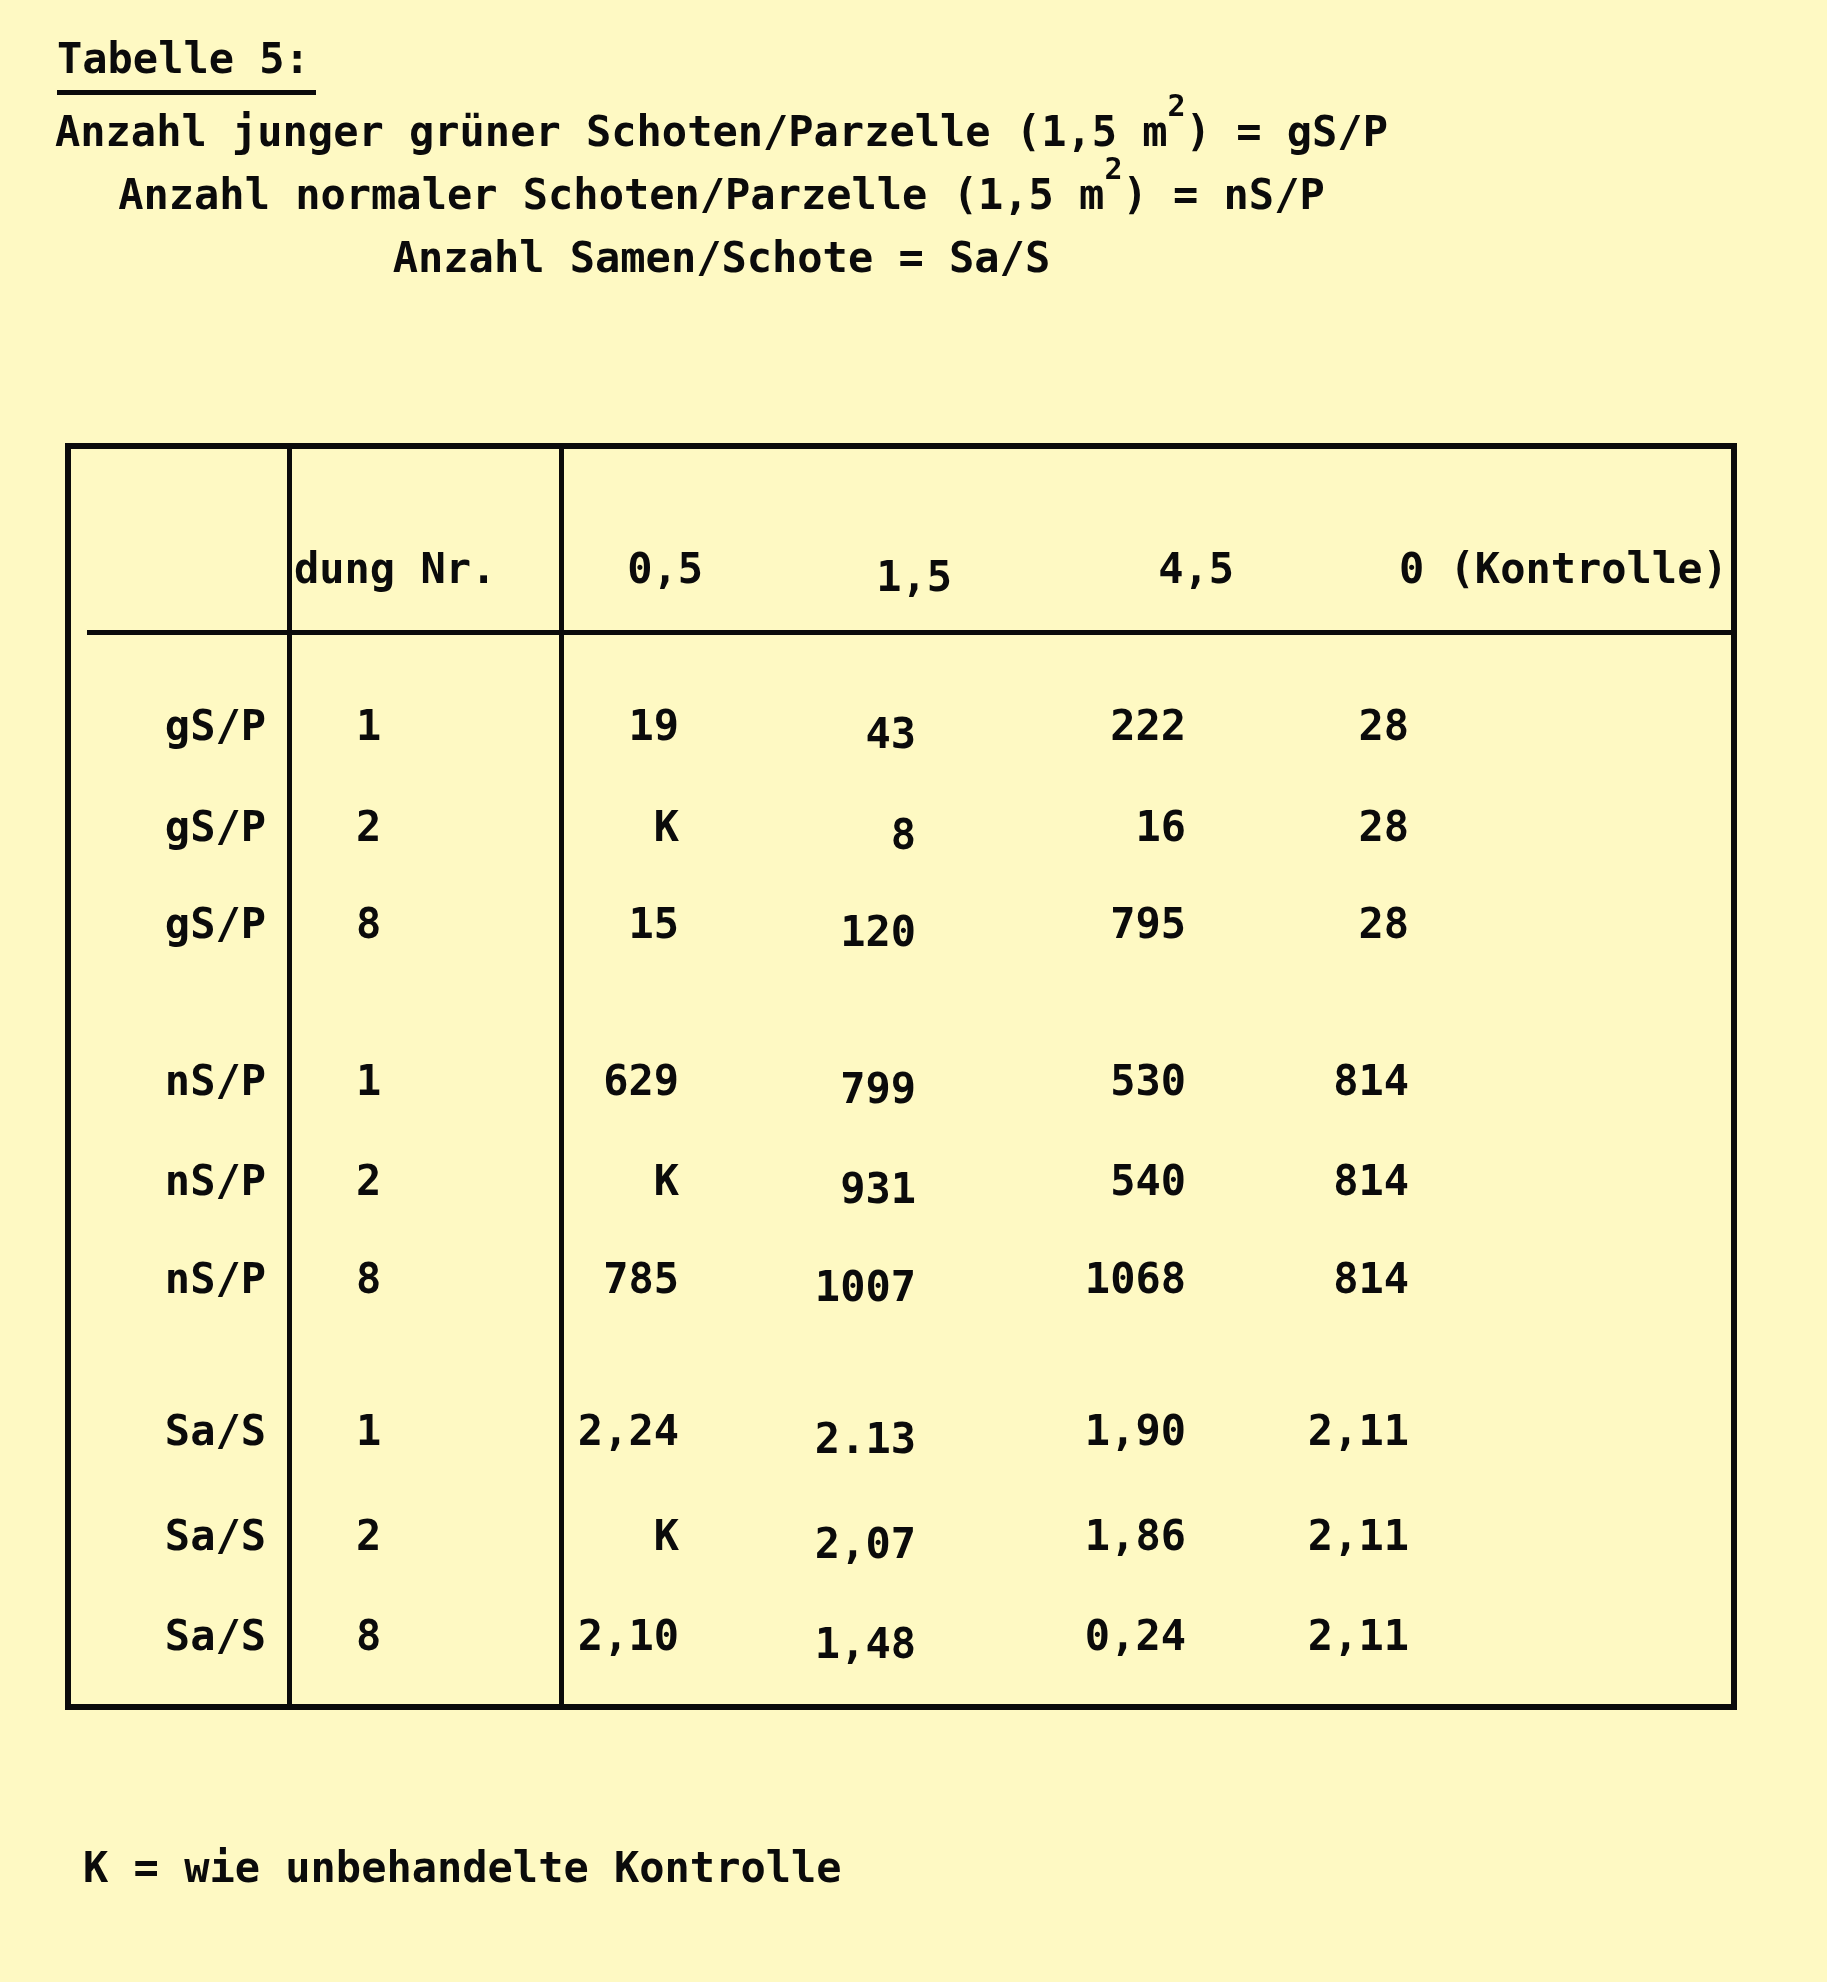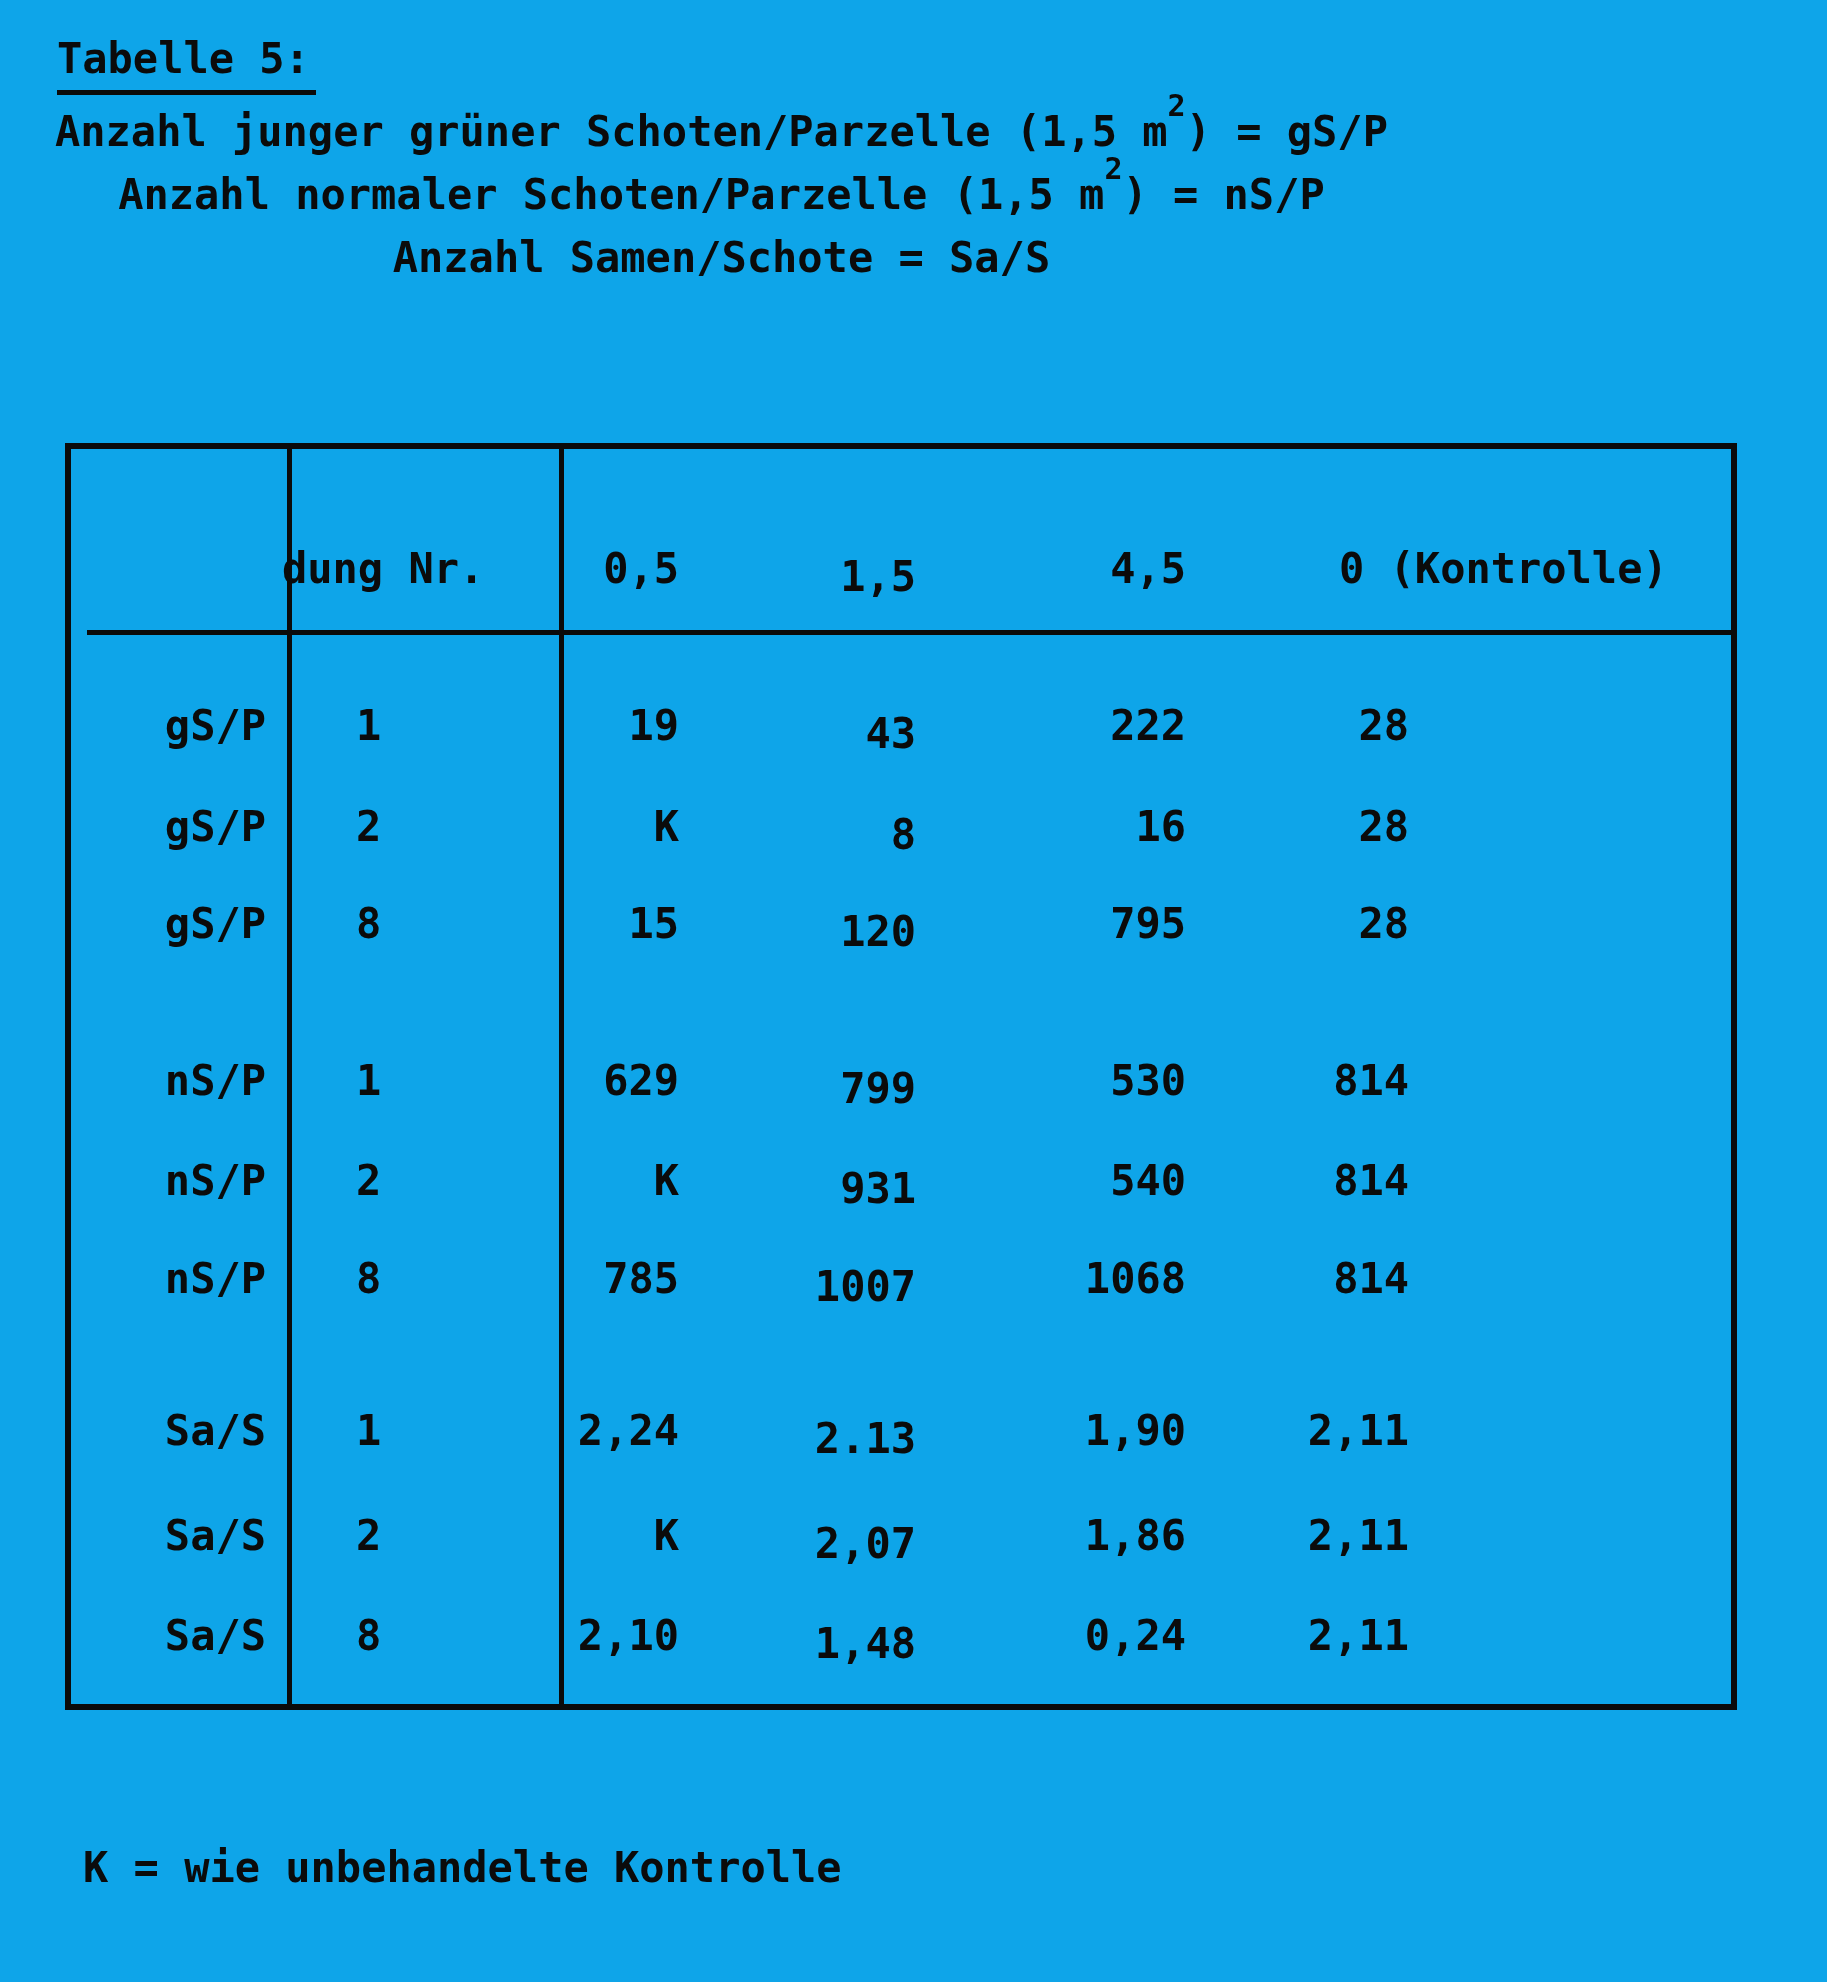--- a/index.html
+++ b/index.html
@@ -1,19 +1,19 @@
 <!DOCTYPE html>
 <html><head>
 <meta charset="utf-8">
 <style>
   html,body{margin:0;padding:0;background:#e8e8e8;}
   .page{
     position:relative;
     width:1827px;height:1982px;
-    background:#0ea5e9;
+    background:#fef9c3;
     font-family:"DejaVu Sans Mono", monospace;
     font-weight:700;
     color:#0b0b0b;
     overflow:hidden;
   }
   
   .title-wrap{position:absolute;left:57px;top:34px;}
   .doc-title{
     margin:0;
     font-size:42px;line-height:50px;font-weight:700;
@@ -54,21 +54,21 @@
   .c-verb{width:272px;}
   .c-verb.hd{padding-left:16px;}
   .c-verb.dt{padding-left:90px;}
   .c1{width:141px;text-align:right;}
   .c2{width:237px;text-align:right;margin-top:8px;}
   .c3{width:270px;text-align:right;}
   .c4{width:223px;text-align:right;}
   .c-kontrolle{flex:1;padding-left:153px;}
   .c-dosetitle{flex:1;padding-left:55px;}
   .hrow1{top:40px;}
-  .hrow2{top:94px;}
+  .hrow2{top:94px;gap:12px;}
   .row-1{top:251px;} .row-2{top:352px;} .row-3{top:449px;}
   .row-4{top:606px;} .row-5{top:706px;} .row-6{top:804px;}
   .row-7{top:956px;} .row-8{top:1061px;} .row-9{top:1161px;}
   
   .footnote{
     position:absolute;left:83px;top:1842px;
     font-size:42px;line-height:52px;
     white-space:nowrap;
   }
 </style>

